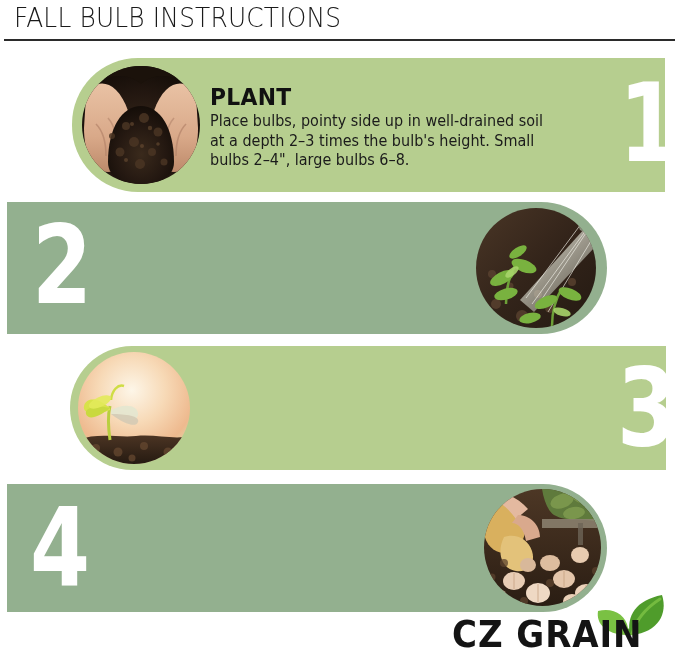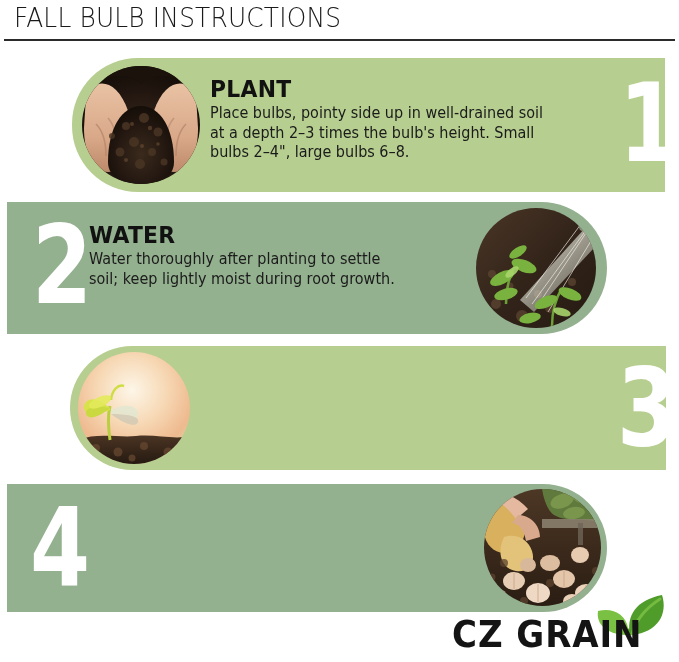--- a/index.html
+++ b/index.html
@@ -76,21 +76,21 @@
 
   
   .photo {
     position: absolute;
     border-radius: 50%;
     overflow: hidden;
   }
   .photo svg { display: block; width: 100%; height: 100%; }
 
   
-  .txt { position: absolute; }
+  .txt { position: absolute; margin-top: 8px; }
   .step-title {
     font-family: "DejaVu Sans", sans-serif;
     font-weight: 700;
     font-size: 23px;
     letter-spacing: 0.3px;
     color: #111111;
     transform: scaleX(0.95);
     transform-origin: left center;
     white-space: nowrap;
     margin-bottom: 2px;
@@ -205,27 +205,20 @@
   </div>
 
   <div class="step-num" style="left:540px; top:12px; width:70px; text-align:center;">1</div>
 </div>
 
 <div class="panel p2" style="left:7px; top:202px; width:600px; height:132px;">
   <div class="panel-bg" style="background:#93b08f;"></div>
 
   <div class="step-num" style="left:18px; top:10px; width:70px; text-align:center;">2</div>
 
-  <div class="txt" style="left:82px; top:20px; width:390px;">
-    <div class="step-title">WATER</div>
-    <div class="step-body">
-      <span>Water thoroughly after planting to settle</span>
-      <span>soil; keep lightly moist during root growth.</span>
-    </div>
-  </div>
 
   <div class="photo" style="left:469px; top:6px; width:120px; height:120px;">
     <svg viewBox="0 0 120 120" preserveAspectRatio="xMidYMid slice" aria-hidden="true">
       <defs>
         <linearGradient id="soil2" x1="0" y1="0" x2="1" y2="1">
           <stop offset="0%" stop-color="#4a3626"></stop>
           <stop offset="50%" stop-color="#33241a"></stop>
           <stop offset="100%" stop-color="#241a12"></stop>
         </linearGradient>
         <linearGradient id="spray2" x1="0.2" y1="0" x2="0.9" y2="1">

